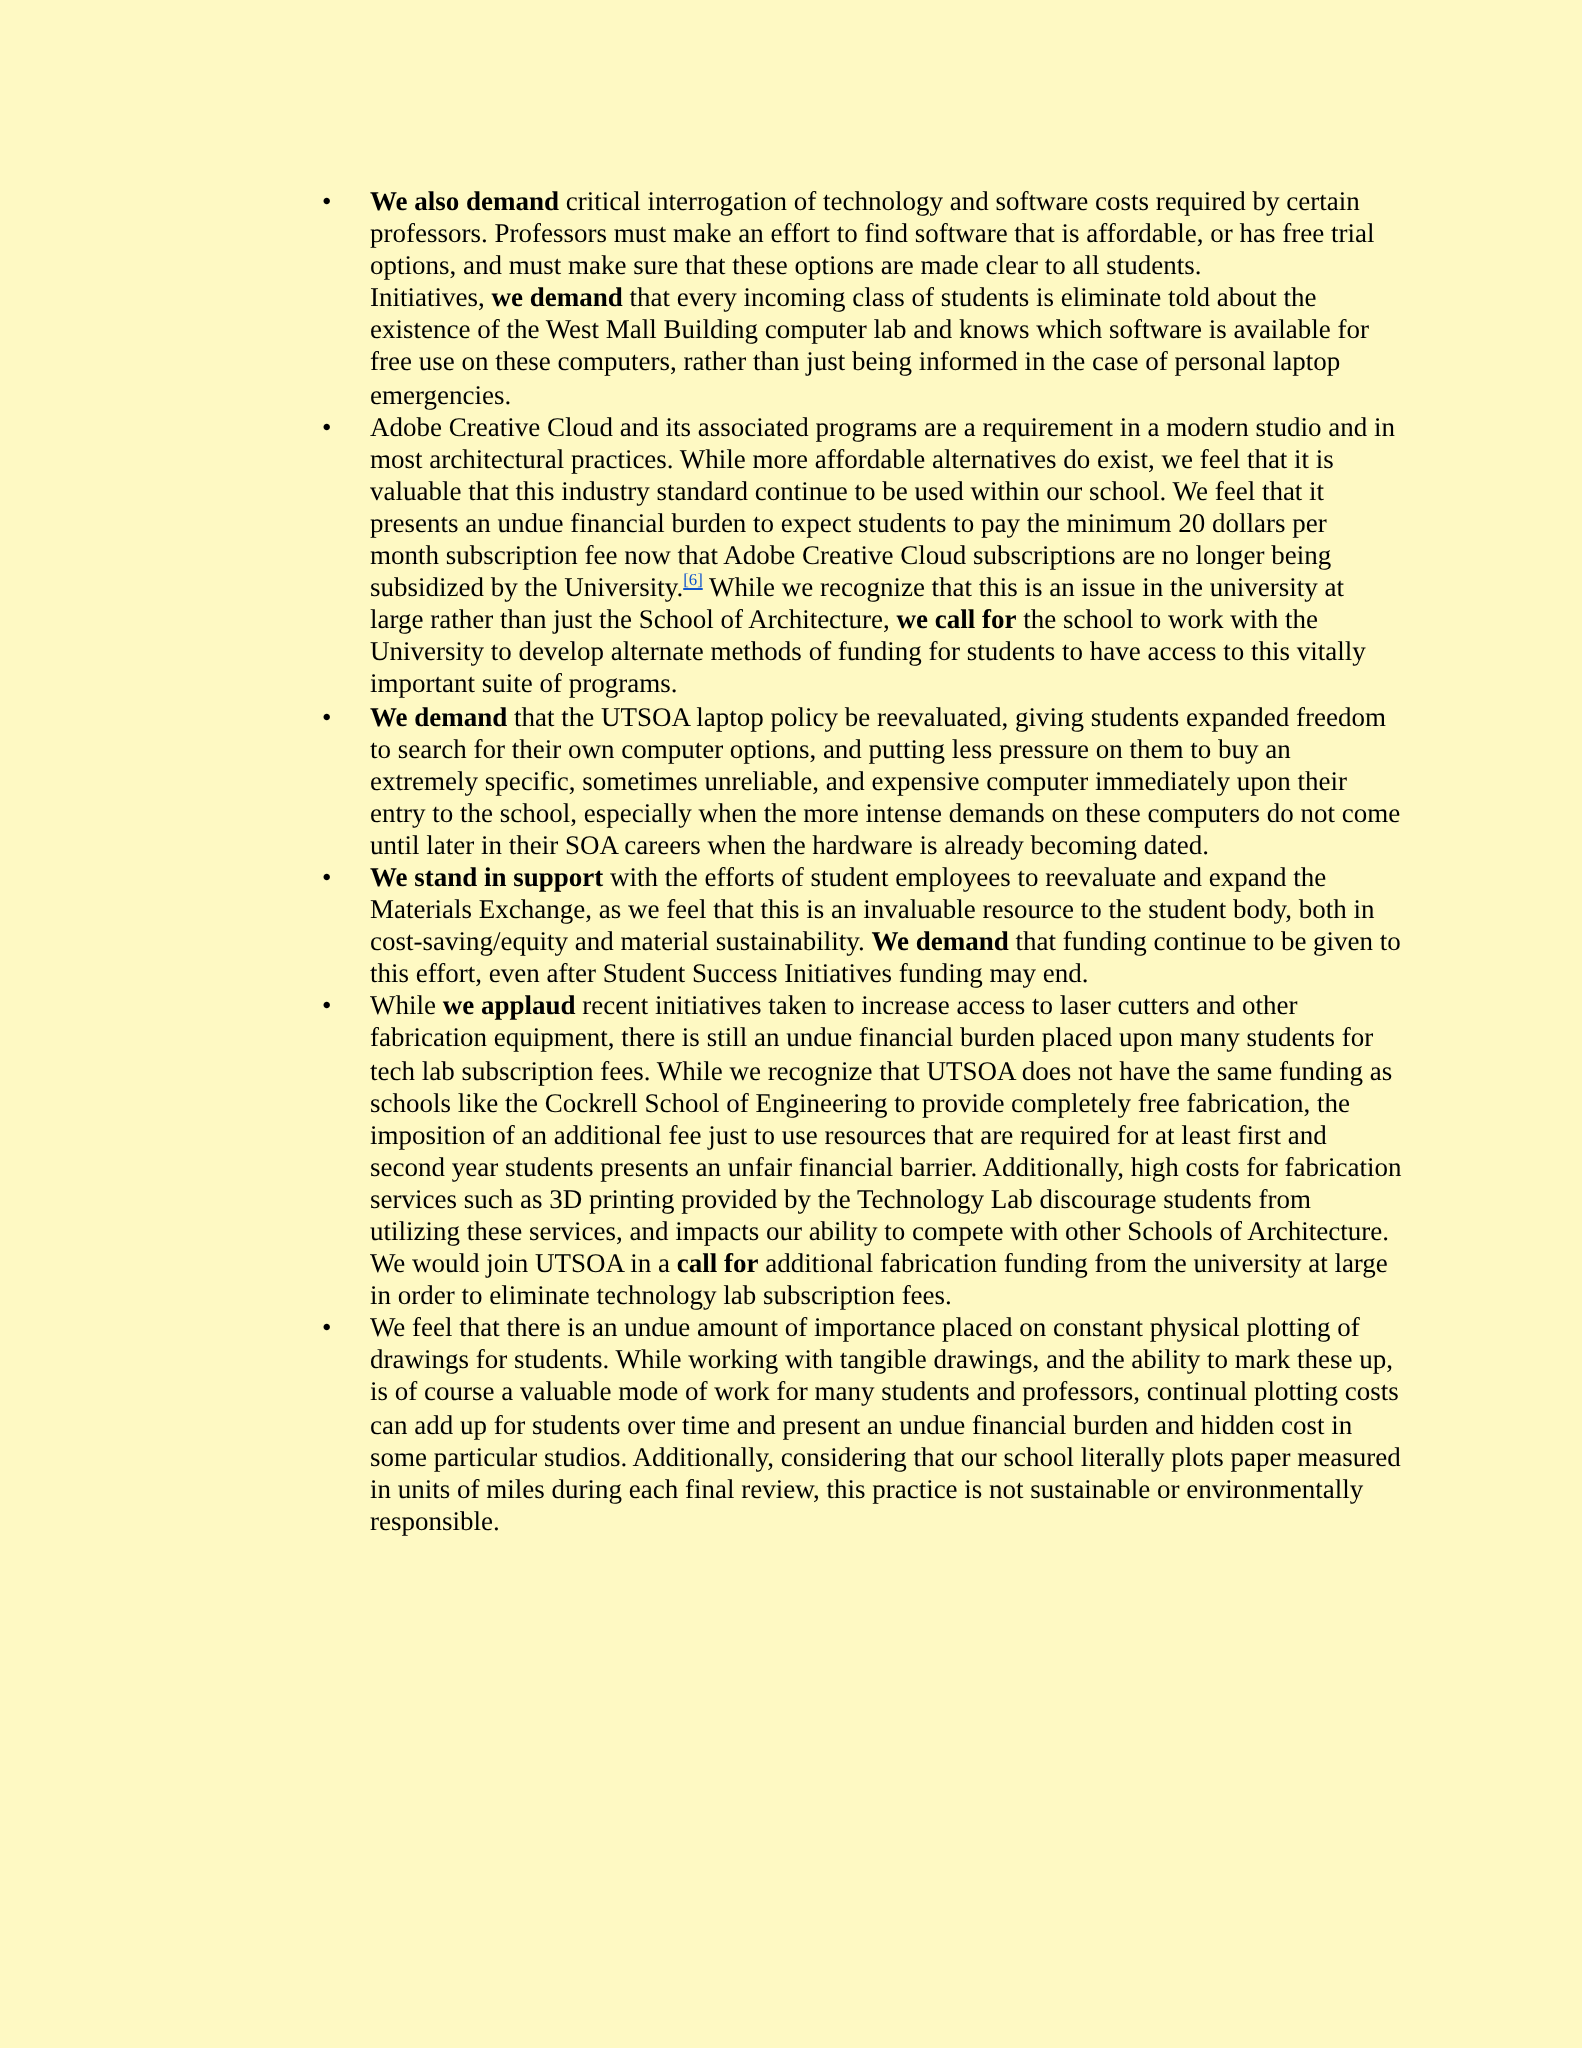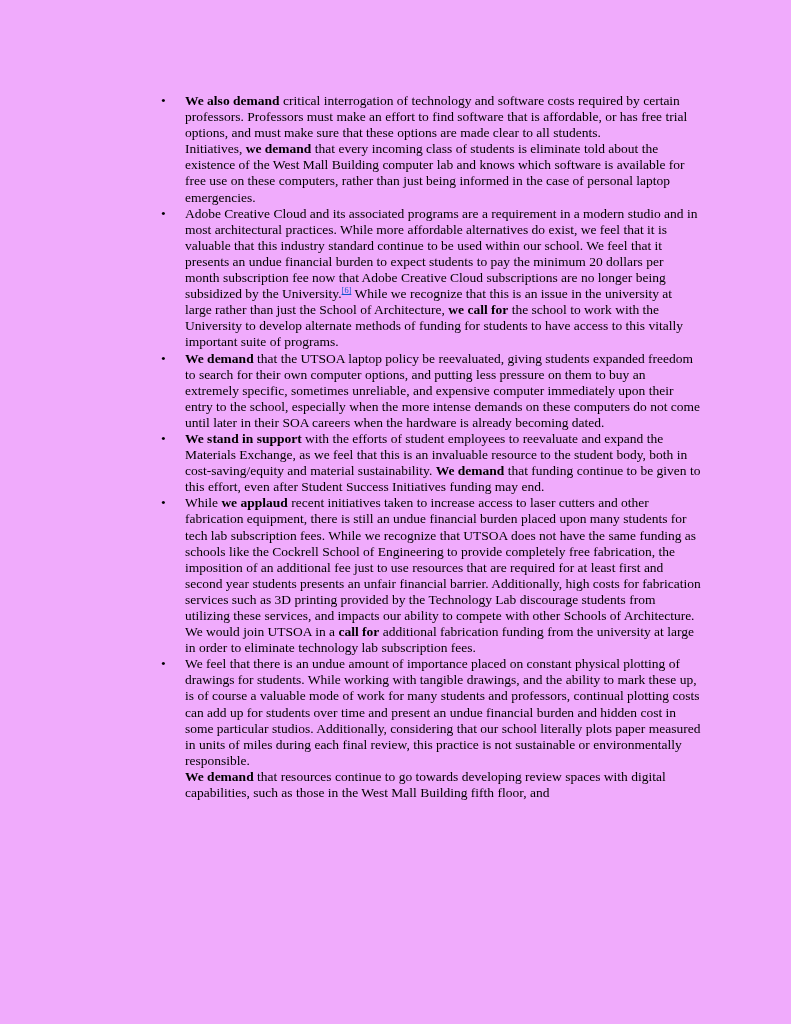--- a/index.html
+++ b/index.html
@@ -13,21 +13,21 @@
     overflow: hidden;
     font-family: "Liberation Serif", "DejaVu Serif", serif;
     color: #000000;
   }
   .page {
     box-sizing: border-box;
     width: 791px;
     height: 1024px;
     padding-top: 93px;
     padding-left: 185px;
-    background: #f0abfc;
+    background: #fef9c3;
   }
   .doc-body {
     width: 516px;
   }
   ul.bullets {
     list-style: none;
     margin: 0;
     padding: 0;
     font-size: 13.5px;
     line-height: 16.1px;
@@ -80,17 +80,16 @@
           <div class="para"><span class="bold">We demand</span><span> that the UTSOA laptop policy be reevaluated, giving students expanded freedom to search for their own computer options, and putting less pressure on them to buy an extremely specific, sometimes unreliable, and expensive computer immediately upon their entry to the school, especially when the more intense demands on these computers do not come until later in their SOA careers when the hardware is already becoming dated.</span></div>
         </li>
         <li>
           <div class="para"><span class="bold">We stand in support</span><span> with the efforts of student employees to reevaluate and expand the Materials Exchange, as we feel that this is an invaluable resource to the student body, both in cost-saving/equity and material sustainability. </span><span class="bold">We demand</span><span> that funding continue to be given to this effort, even after Student Success Initiatives funding may end.</span></div>
         </li>
         <li>
           <div class="para"><span>While </span><span class="bold">we applaud</span><span> recent initiatives taken to increase access to laser cutters and other fabrication equipment, there is still an undue financial burden placed upon many students for tech lab subscription fees. While we recognize that UTSOA does not have the same funding as schools like the Cockrell School of Engineering to provide completely free fabrication, the imposition of an additional fee just to use resources that are </span><span class="italic">required</span><span> for at least first and second year students presents an unfair financial barrier. Additionally, high costs for fabrication services such as 3D printing provided by the Technology Lab discourage students from utilizing these services, and impacts our ability to compete with other Schools of Architecture. We would join UTSOA in a </span><span class="bold">call for</span><span> additional fabrication funding from the university at large in order to eliminate technology lab subscription fees.</span></div>
         </li>
         <li>
           <div class="para"><span>We feel that there is an undue amount of importance placed on constant physical plotting of drawings for students. While working with tangible drawings, and the ability to mark these up, is of course a valuable mode of work for many students and professors, continual plotting costs can add up for students over time and present an undue financial burden and hidden cost in some particular studios. Additionally, considering that our school literally plots paper measured in units of </span><span class="italic">miles</span><span> during each final review, this practice is not sustainable or environmentally responsible.</span></div>
-          <div class="para"><span class="bold">We demand</span><span> that resources continue to go towards developing review spaces with digital capabilities, such as those in the West Mall Building fifth floor, and</span></div>
         </li>
       </ul>
   </div>
 </div>
 
 </body></html>

